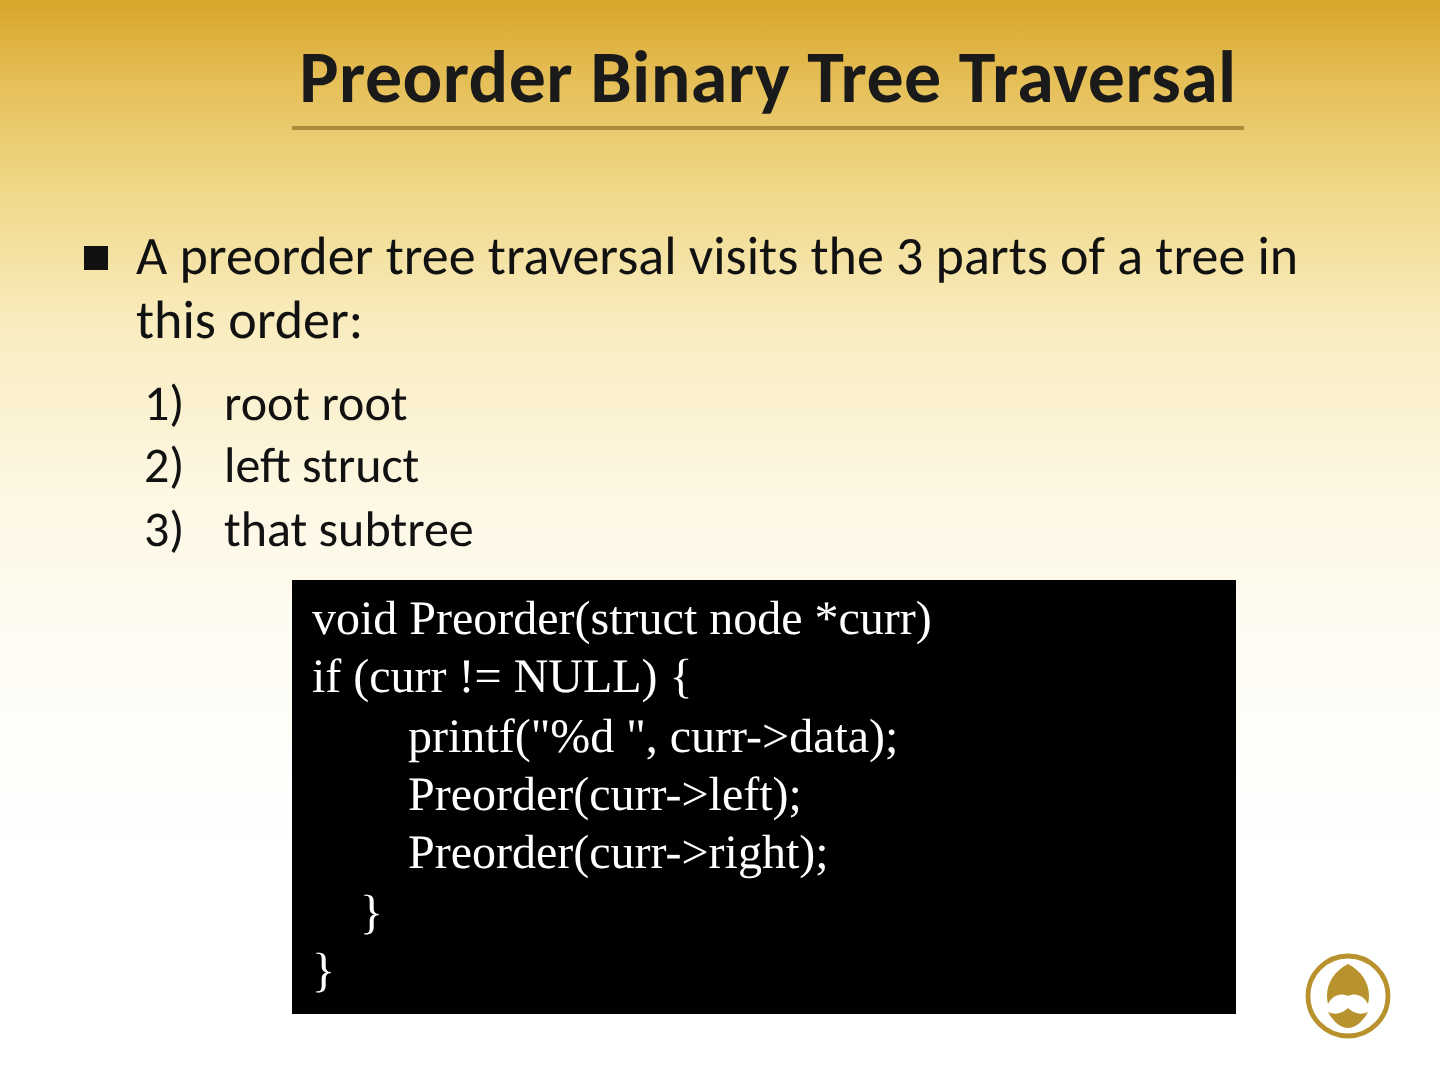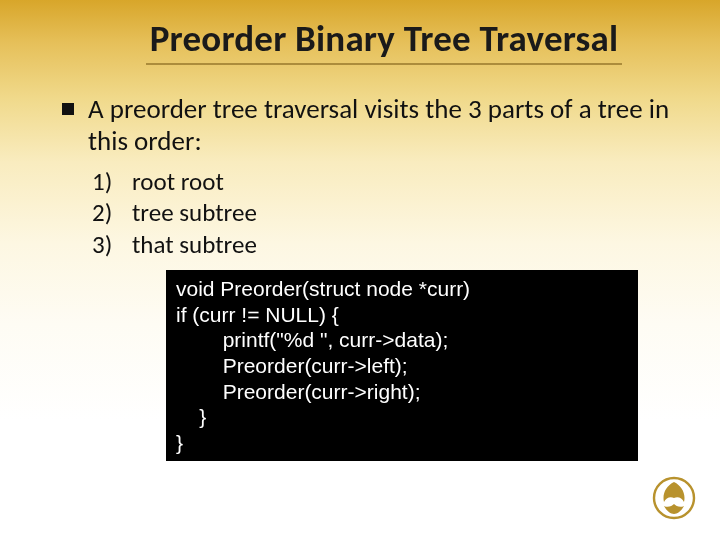--- a/index.html
+++ b/index.html
@@ -31,21 +31,22 @@
     display: inline-block;
     font-size: 37px;
     font-weight: 700;
     color: #1a1a1a;
     border-bottom: 2px solid rgba(120,90,20,0.55);
     padding: 0 4px 2px;
     letter-spacing: 0.2px;
     margin-left: 48px;
   }
   .content {
-    padding: 28px 42px 0 62px;
+    padding: 28px 42px 0 42px;
+    margin-top: 20px;
   }
   .lvl1 {
     position: relative;
     padding-left: 26px;
     font-size: 27px;
     line-height: 1.18;
     color: #111;
   }
   .bullet-sq {
     position: absolute;
@@ -76,22 +77,22 @@
     top: 10px;
     width: 11px;
     height: 11px;
     background: #111;
   }
   .code-block {
     margin: 10px 0 0 104px;
     width: 472px;
     background: #000;
     color: #fff;
-    font-family: Liberation Sans, sans-serif;
-    font-size: 21px;
+    font-family: Liberation Serif, serif;
+    font-size: 24px;
     line-height: 1.22;
     padding: 6px 10px 6px 10px;
     white-space: pre;
   }
   .logo {
     position: absolute;
     right: 24px;
     bottom: 20px;
     width: 44px;
     height: 44px;
@@ -114,21 +115,21 @@
     </div>
 
     <div class="lvl2-list">
 
       <div class="lvl2">
         <span class="num">1)</span>
         <span>root root</span>
       </div>
       <div class="lvl2">
         <span class="num">2)</span>
-        <span>tree subtree</span>
+        <span>left struct</span>
       </div>
       <div class="lvl2">
         <span class="num">3)</span>
         <span>that subtree</span>
       </div>
 
     </div>
 
     <div class="code-block">void Preorder(struct node *curr)
 if (curr != NULL) {

